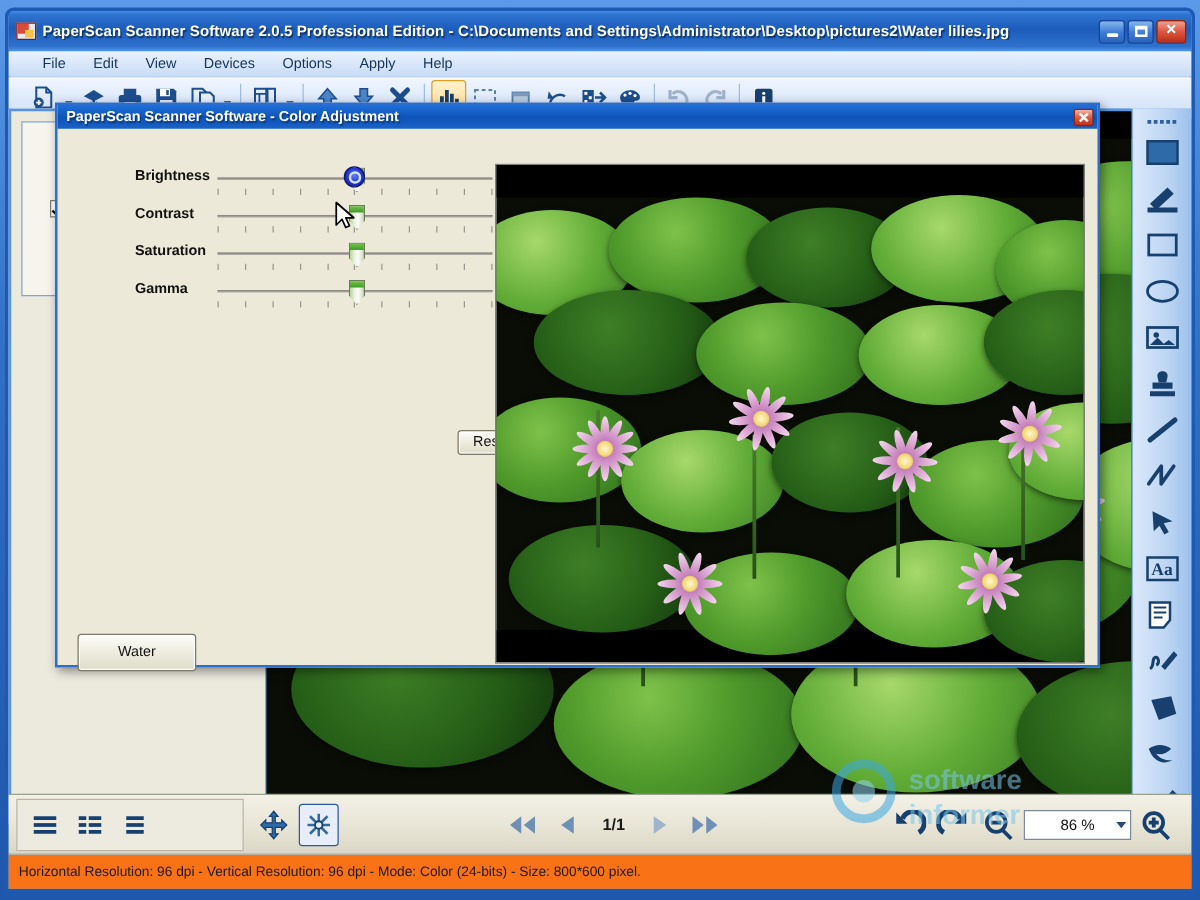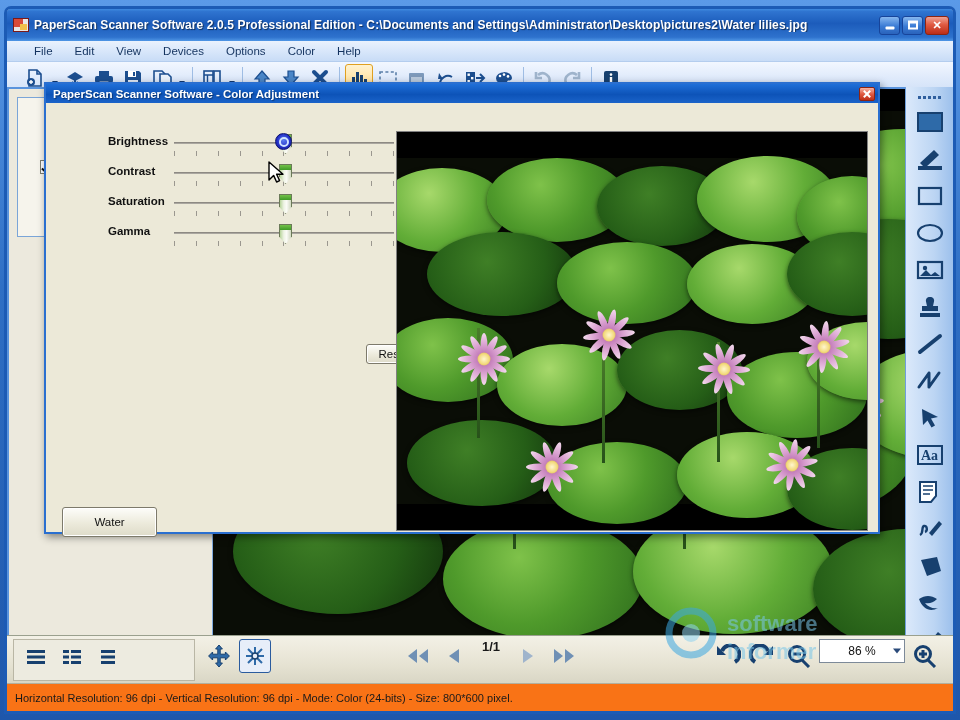--- a/index.html
+++ b/index.html
@@ -139,21 +139,21 @@
   .rtool-dots { height:8px; display:flex; gap:2px; align-items:center; }
   .rtool-dots span { width:3px;height:3px;background:#2f5f9e;display:block;}
 
   
   .bottombar {
     position:absolute; left:0; right:0; bottom:28px; height:48px;
     background:linear-gradient(180deg,#f3f1e6,#e6e3d3 60%,#d9d6c5);
     border-top:1px solid #9aa08e;
     display:flex; align-items:center; padding:0 6px; gap:2px;
   }
-  .bgroup { display:flex; gap:4px; height:42px;
+  .bgroup { display:flex; align-items:center; gap:4px; height:42px;
     border:1px solid #b9b6a5; background:#edebe0; padding:0 6px;}
   .bgroup.plain { border:none; background:transparent; }
   .bbtn { width:32px;height:34px;display:flex;align-items:center;justify-content:center;
     border:1px solid transparent;border-radius:3px;}
   .bbtn.sel { border:1px solid #2a5b9e; background:#e7eef9; }
   .spacer { flex:1 1 auto; }
   .pagelabel { font-size:13px;font-weight:bold;color:#1a1a1a;padding:0 8px; }
   .zoomcombo {
     width:86px;height:24px;border:1px solid #7d8a99;background:#fff;
     display:flex;align-items:center;justify-content:center;position:relative;
@@ -298,21 +298,21 @@
           </div>
       </div>
     </div>
 
     <div class="menubar">
       <div class="menuitem">File</div>
       <div class="menuitem">Edit</div>
       <div class="menuitem">View</div>
       <div class="menuitem">Devices</div>
       <div class="menuitem">Options</div>
-      <div class="menuitem">Color</div>
+      <div class="menuitem">Apply</div>
       <div class="menuitem">Help</div>
     </div>
 
     <div class="toolbar">
       <div class="tbtn">
         <svg width="20" height="20" viewBox="0 0 20 20">
             <path d="M4 2h8l4 4v12H4z" fill="none" stroke="#1c4e8f" stroke-width="1.6"></path>
             <path d="M12 2v4h4" fill="none" stroke="#1c4e8f" stroke-width="1.6"></path>
             <circle cx="6" cy="14" r="4" fill="#1c4e8f"></circle>
             <path d="M6 12v4M4 14h4" stroke="#fff" stroke-width="1.4"></path>

